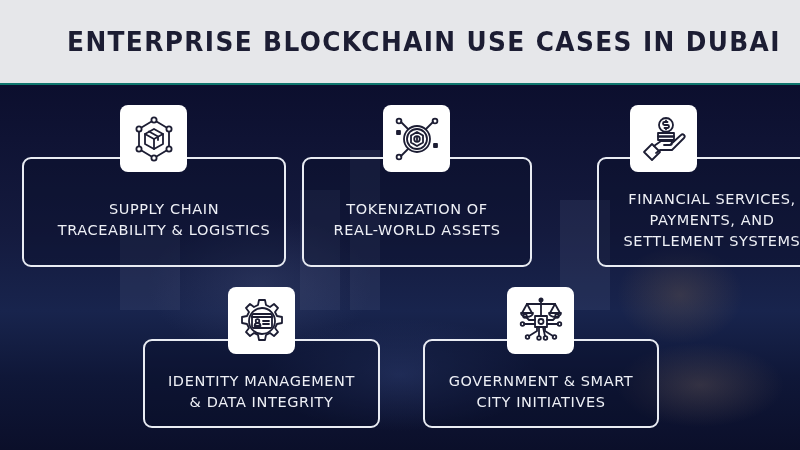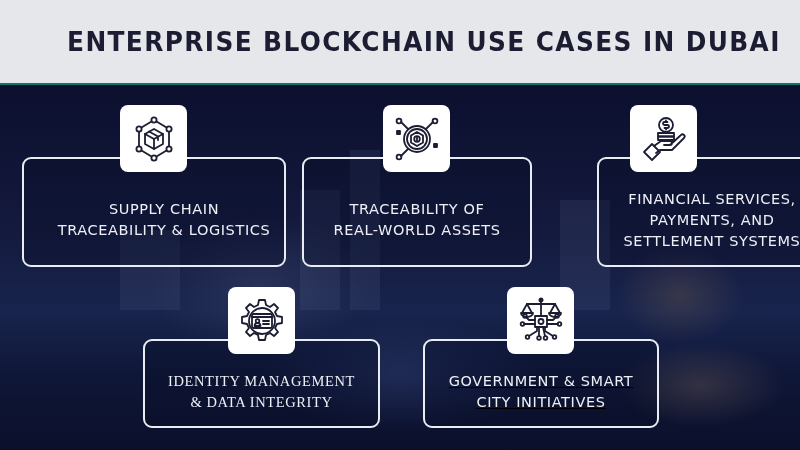--- a/index.html
+++ b/index.html
@@ -48,21 +48,21 @@
       <circle cx="10" cy="35" r="2.6" fill="#fff"></circle>
       <circle cx="10" cy="15" r="2.6" fill="#fff"></circle>
     <polygon points="25,15 34,20 34,30 25,35 16,30 16,20" fill="#fff"></polygon>
     <polyline points="16,20 25,25 34,20"></polyline>
       <line x1="25" y1="25" x2="25" y2="35"></line>
     <polyline points="20,17.5 29,22.5 29,26"></polyline>
   </svg>
 </div>
 
 <div class="card" style="left:302px;top:157px;width:230px;height:110px;">
-  <div class="card-text">TRACEABILITY OF
+  <div class="card-text">TOKENIZATION OF
 REAL-WORLD ASSETS</div>
 </div>
 <div class="icon-box" style="left:383px;top:105px;">
   <svg viewBox="0 0 50 50" fill="none" stroke="#1c1d33" stroke-width="1.8" stroke-linecap="round" stroke-linejoin="round">
     <circle cx="25" cy="25" r="13"></circle>
       <circle cx="25" cy="25" r="10"></circle>
     <polygon points="25,18 31,21.5 31,28.5 25,32 19,28.5 19,21.5"></polygon>
     <circle cx="25" cy="25" r="2.8"></circle>
       <line x1="25" y1="23.5" x2="25" y2="26.5"></line>
     <circle cx="7" cy="7" r="2.4"></circle>
@@ -85,38 +85,38 @@
   <svg viewBox="0 0 50 50" fill="none" stroke="#1c1d33" stroke-width="1.8" stroke-linecap="round" stroke-linejoin="round">
     <circle cx="27" cy="11" r="7"></circle>
     <path d="M28.5,8 h-3 a1.5,1.5 0 0 0 0,3 h3 a1.5,1.5 0 0 1 0,3 h-3 M27,6.5 v1.5 M27,14 v1.5"></path>
     <rect x="19" y="19" width="16" height="3.5"></rect>
       <rect x="19" y="22.5" width="16" height="3.5"></rect>
     <path d="M15,32 l7,-5 h9 a2,2 0 0 1 0,4 h-6 M31,31 l11,-10 a2,2 0 0 1 3,3 l-12,12 h-12 l-4,3"></path>
     <polygon points="5,38 13,30 21,38 13,46"></polygon>
   </svg>
 </div>
 
-<div class="card" style="left:143px;top:339px;width:237px;height:89px;font-family:Liberation Serif, serif;">
+<div class="card" style="left:143px;top:339px;width:237px;height:89px;">
   <div class="card-text">IDENTITY MANAGEMENT
 &amp; DATA INTEGRITY</div>
 </div>
 <div class="icon-box" style="left:228px;top:287px;">
   <svg viewBox="0 0 50 50" fill="none" stroke="#1c1d33" stroke-width="1.8" stroke-linecap="round" stroke-linejoin="round">
     <path d="M22,4 h6 l1,5 l4,2 l4,-3 l4,4 l-3,4 l2,4 l5,1 v6 l-5,1 l-2,4 l3,4 l-4,4 l-4,-3 l-4,2 l-1,5 h-6 l-1,-5 l-4,-2 l-4,3 l-4,-4 l3,-4 l-2,-4 l-5,-1 v-6 l5,-1 l2,-4 l-3,-4 l4,-4 l4,3 l4,-2 z"></path>
     <circle cx="25" cy="25" r="13"></circle>
     <rect x="15" y="18" width="20" height="14" rx="1.5"></rect>
     <line x1="15" y1="21" x2="35" y2="21"></line>
     <circle cx="20.5" cy="25" r="1.8"></circle>
       <path d="M17.5,30 a3,3 0 0 1 6,0 z"></path>
     <line x1="26" y1="25" x2="32" y2="25"></line>
       <line x1="26" y1="28" x2="32" y2="28"></line>
   </svg>
 </div>
 
-<div class="card" style="left:423px;top:339px;width:236px;height:89px;text-decoration:underline;">
+<div class="card" style="left:423px;top:339px;width:236px;height:89px;">
   <div class="card-text">GOVERNMENT &amp; SMART
 CITY INITIATIVES</div>
 </div>
 <div class="icon-box" style="left:507px;top:287px;">
   <svg viewBox="0 0 50 50" fill="none" stroke="#1c1d33" stroke-width="1.8" stroke-linecap="round" stroke-linejoin="round">
     <circle cx="25" cy="4" r="1.6" fill="#1c1d33"></circle>
     <line x1="25" y1="5" x2="25" y2="20"></line>
       <line x1="11" y1="8" x2="39" y2="8"></line>
     <line x1="11" y1="8" x2="6" y2="17"></line>
       <line x1="11" y1="8" x2="16" y2="17"></line>

